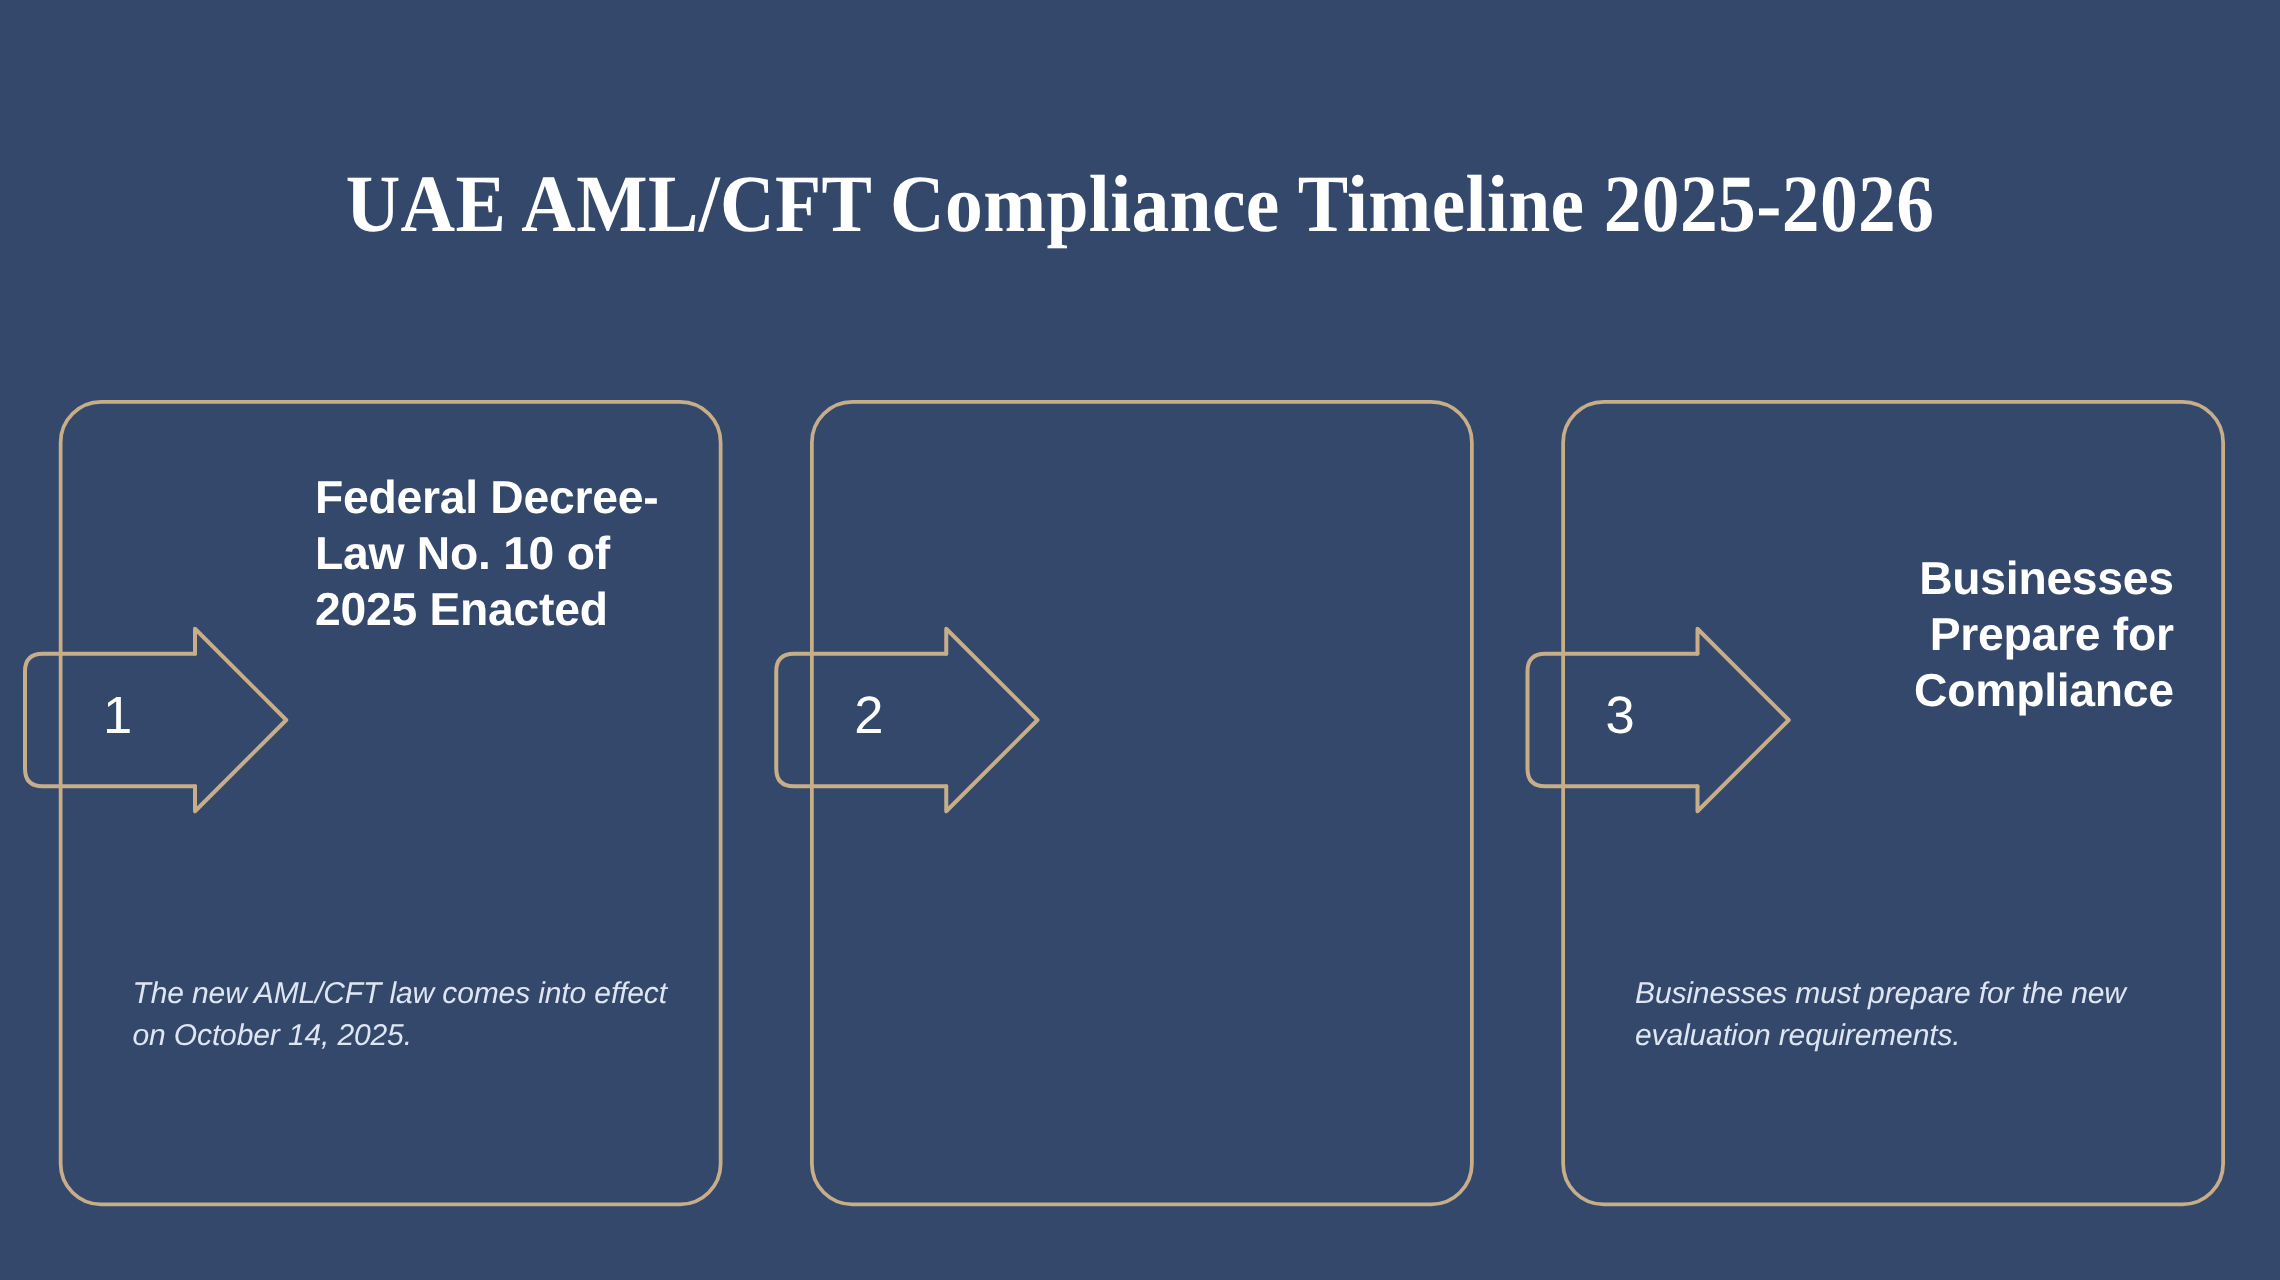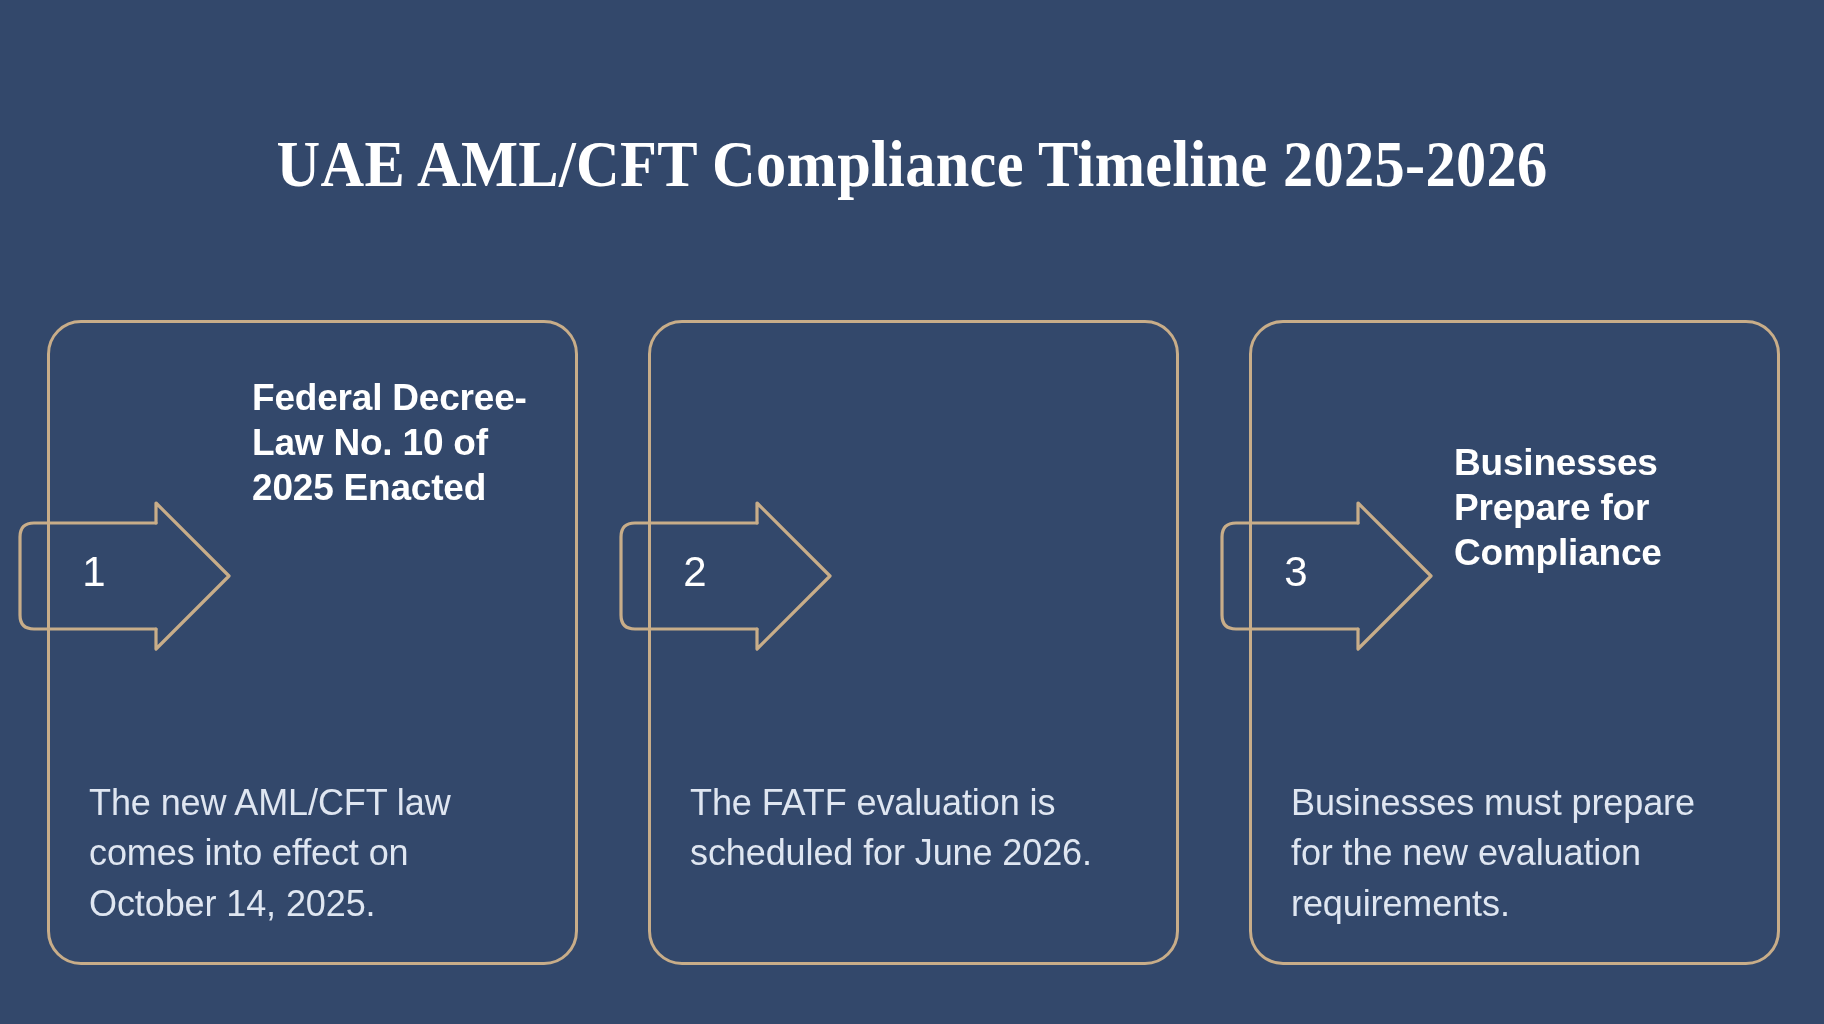--- a/index.html
+++ b/index.html
@@ -79,33 +79,34 @@
     left: 202px;
     top: 52px;
     width: 285px;
     font-size: 37px;
     font-weight: 700;
     line-height: 1.22;
     color: #ffffff;
     letter-spacing: -0.2px;
   }
   .card.c2 .card-heading { top: 90px; }
-  .card.c3 .card-heading { top: 117px; }
+  .card.c3 .card-heading { top: 117px; text-align: right; }
 
   
   .card-desc {
     position: absolute;
-    left: 39px;
+    left: 56px;
     top: 455px;
     width: 455px;
-    font-size: 36px;
+    font-size: 24px;
     font-weight: 400;
     line-height: 1.40;
     color: #dfe6f1;
     letter-spacing: -0.1px;
+    font-style: italic;
   }
 
   
   .arrow-badge {
     position: absolute;
     top: 178px;
     left: -36px;
     width: 250px;
     height: 150px;
     pointer-events: auto;
@@ -175,21 +176,20 @@
 
         <div class="arrow-badge">
           <svg viewBox="0 0 250 150" xmlns="http://www.w3.org/2000/svg">
             <path class="arrow-stroke" d="M 142 22 L 20 22 Q 6 22 6 36 L 6 114 Q 6 128 20 128 L 142 128"></path>
             <path class="arrow-stroke" d="M 142 22 L 142 2 L 215 75 L 142 148 L 142 128"></path>
           </svg>
           <div class="arrow-number">2</div>
         </div>
 
 
-        <div class="card-desc">The FATF evaluation is scheduled for June 2026.</div>
       </div>
     </div>
 
     <div class="card c3">
       <div class="card-inner">
 
         <div class="arrow-badge">
           <svg viewBox="0 0 250 150" xmlns="http://www.w3.org/2000/svg">
             <path class="arrow-stroke" d="M 142 22 L 20 22 Q 6 22 6 36 L 6 114 Q 6 128 20 128 L 142 128"></path>
             <path class="arrow-stroke" d="M 142 22 L 142 2 L 215 75 L 142 148 L 142 128"></path>

